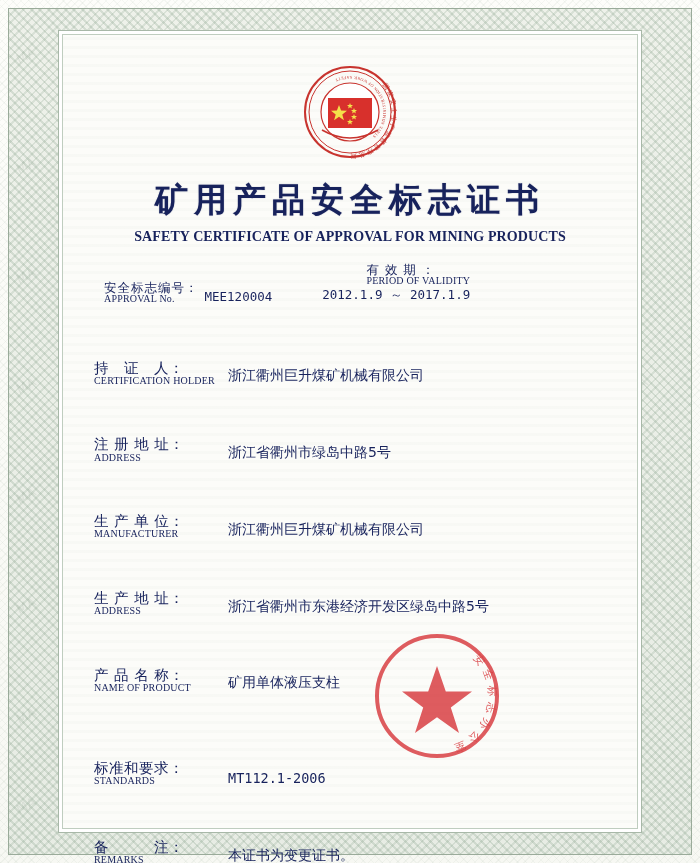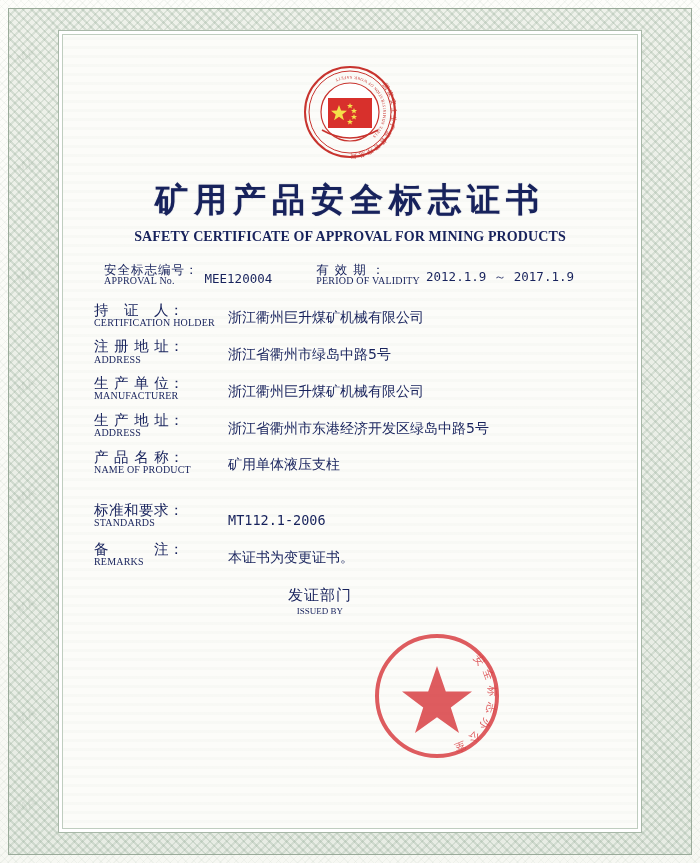--- a/index.html
+++ b/index.html
@@ -134,33 +134,33 @@
   .val {
     font-family: "DejaVu Sans Mono", monospace;
     font-size: 12.5px;
     color: #17225c;
     padding-left: 6px;
     padding-bottom: 1px;
     white-space: nowrap;
     text-align: center;
   }
   .approval-no-group { display: flex; align-items: flex-end; }
-  .validity-group { display: flex; align-items: flex-end; margin-left: 44px; }
+  .validity-group { display: flex; align-items: flex-end; margin-left: 44px; flex-direction: column; }
 
   
   .fields {
     margin-top: 16px;
     padding-left: 8px;
   }
   .field {
     display: flex;
     align-items: flex-end;
     margin-bottom: 11px;
   }
-  .field .lbl-block { width: 132px; flex: 0 0 132px; }
+  .field .lbl-block { width: 132px; flex: 0 0 132px; margin-top: 40px; }
   .field .lbl-cn { font-size: 14.5px; letter-spacing: 0.5px; }
   .field .val {
     font-size: 14px;
     font-family: "DejaVu Sans", sans-serif;
     padding-left: 2px;
   }
   .field .val.mono { font-family: "DejaVu Sans Mono", monospace; font-size: 13.5px; }
 
   .fields-lower { margin-top: 28px; }
   .fields-lower .field { margin-bottom: 13px; }

